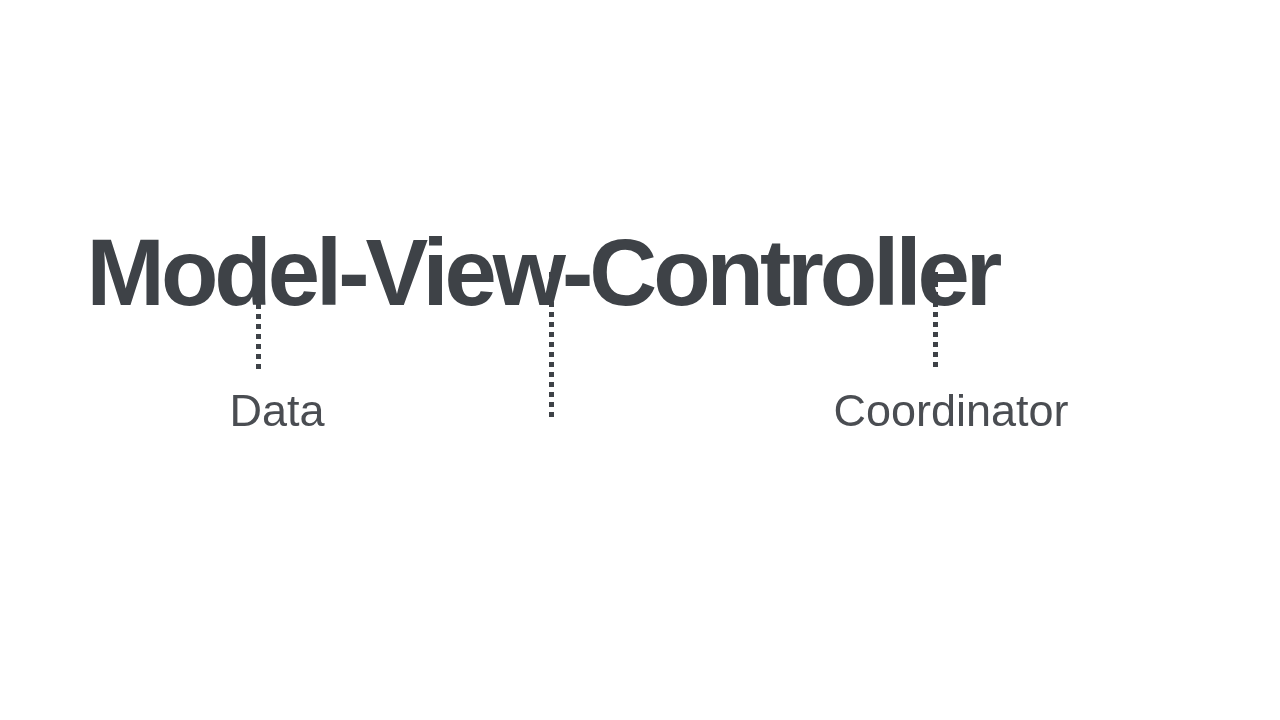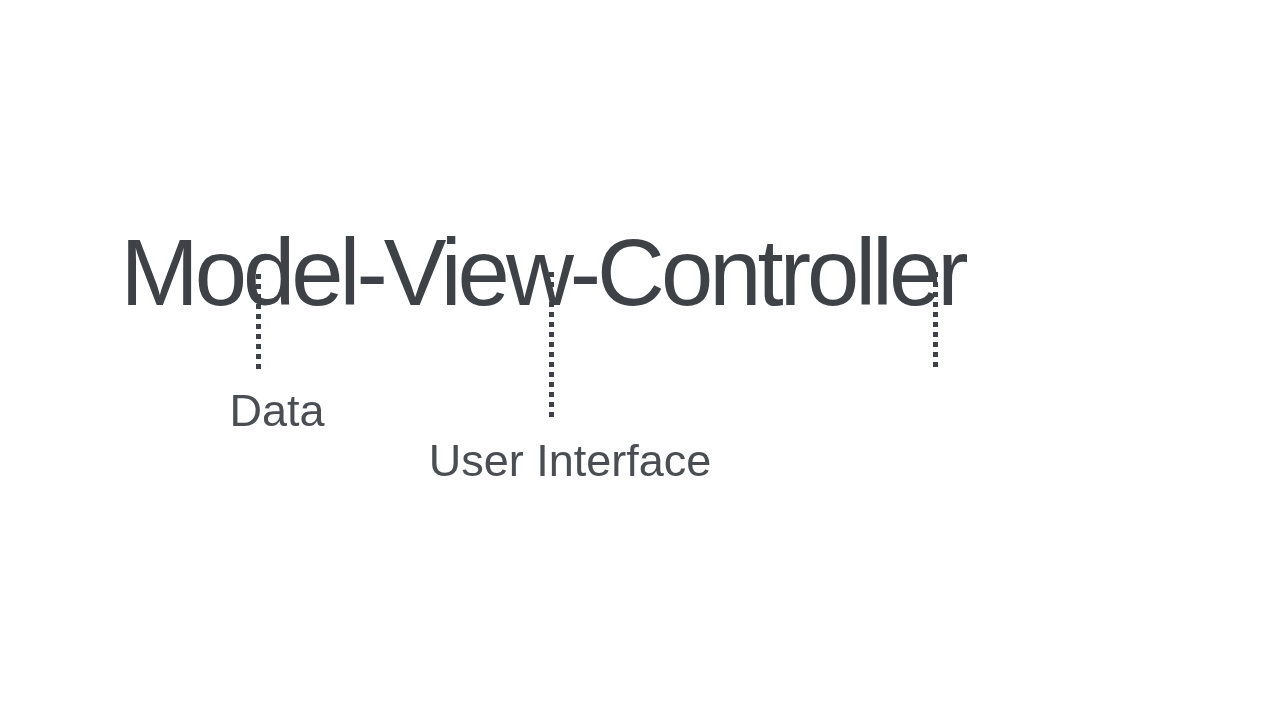--- a/index.html
+++ b/index.html
@@ -19,21 +19,21 @@
     inset: 0;
   }
   .title {
     position: absolute;
     top: 163px;
     left: 0;
     width: 1085px;
     text-align: center;
     font-size: 94px;
     line-height: 1.0;
-    font-weight: 400;
+    font-weight: 700;
     letter-spacing: -4px;
     color: #3e4247;
     white-space: nowrap;
   }
   .connector {
     position: absolute;
     width: 5px;
     background-image: repeating-linear-gradient(
       to bottom,
       #3e4247 0px, #3e4247 5px,
@@ -62,15 +62,15 @@
 
 <div class="slide">
 
   <h1 class="title">Model-View-Controller</h1>
 
   <div class="connector model"></div>
   <div class="connector view"></div>
   <div class="connector controller"></div>
 
   <div class="annotation model">Data</div>
-  <div class="annotation view">User Interface</div>
+  <div class="annotation controller">Coordinator</div>
 
 </div>
 
 </body></html>

